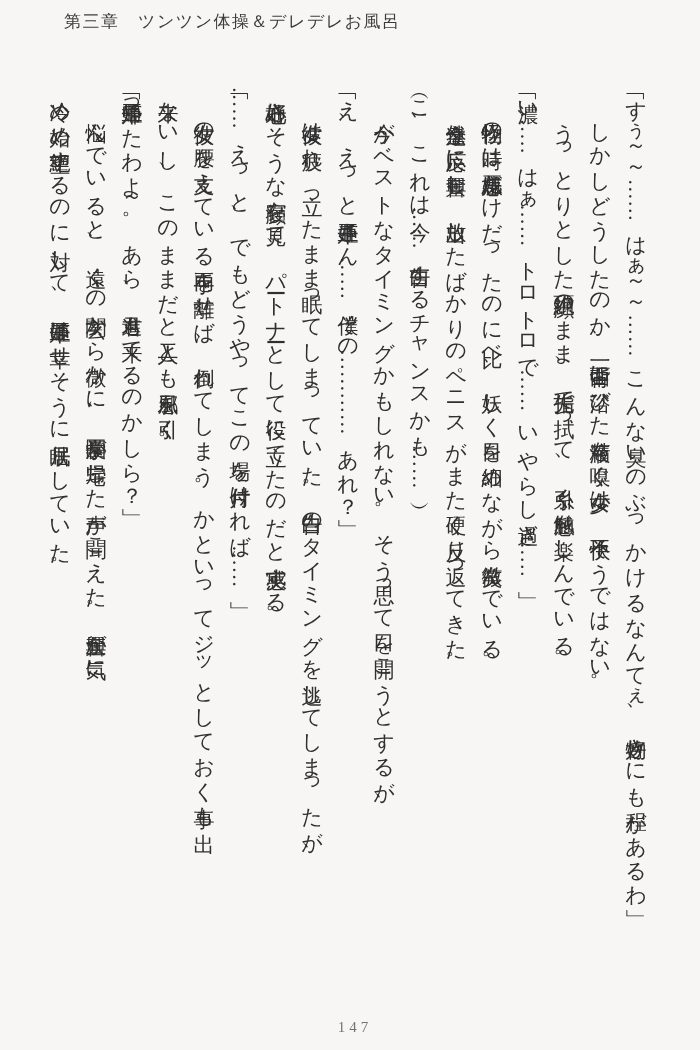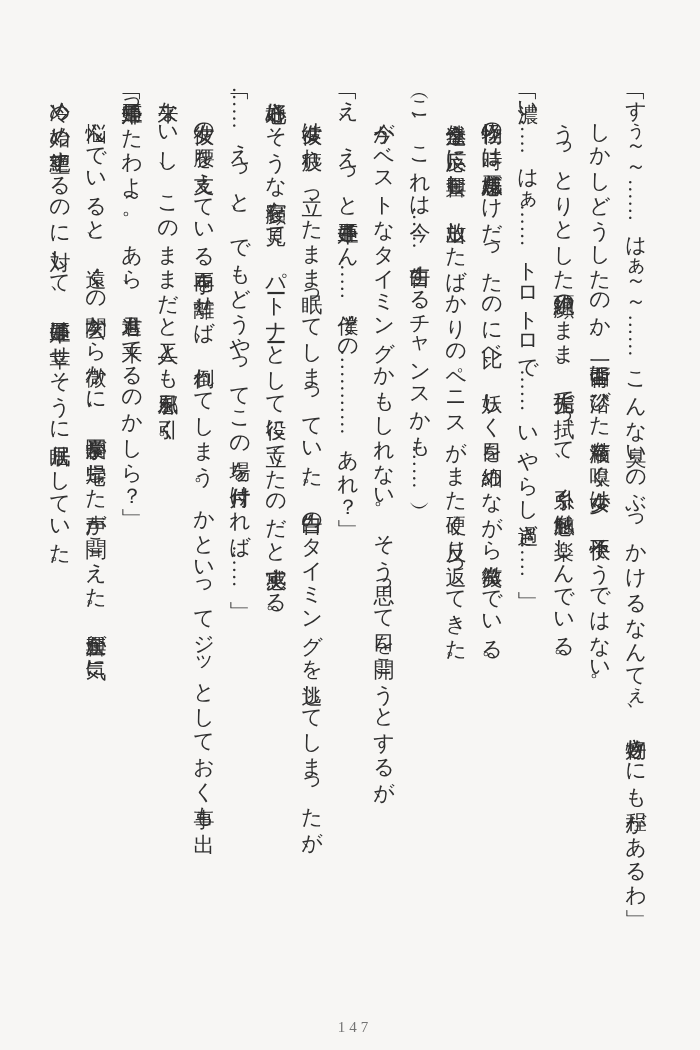--- a/index.html
+++ b/index.html
@@ -52,20 +52,21 @@
     letter-spacing: 4px;
     color: #737373;
     font-family: Liberation Serif, serif;
   }
 </style>
 </head>
 <body>
 
 <div class="page">
 
+  <div class="chapter-header">第三章　ツンツン体操＆デレデレお風呂</div>
 
   <div class="text-block">
     <p>「すぅ～～……はぁ～～……こんな臭いのぶっかけるなんてぇ、物好きにも程があるわ」</p>
     <p>　しかしどうしたのか、背中一面に浴びた精液を嗅ぐ少女は、不快そうではない。</p>
     <p>　うっとりとした絶頂顔のまま、指先で拭って、糸引く感触を楽しんでいる。</p>
     <p>「濃い……はぁ……トロトロで……いやらし過ぎ……」</p>
     <p>　怪物の時は嫌悪感だけだったのに比べ、妖しく目を細めながら微笑んでいる。</p>
     <p>　全然違う反応に興奮し、放出したばかりのペニスがまた硬く反り返ってきた。</p>
     <p>（こ、これは今……告白するチャンスかも……）</p>
     <p>　今がベストなタイミングかもしれない。そう思って口を開こうとするが、</p>

